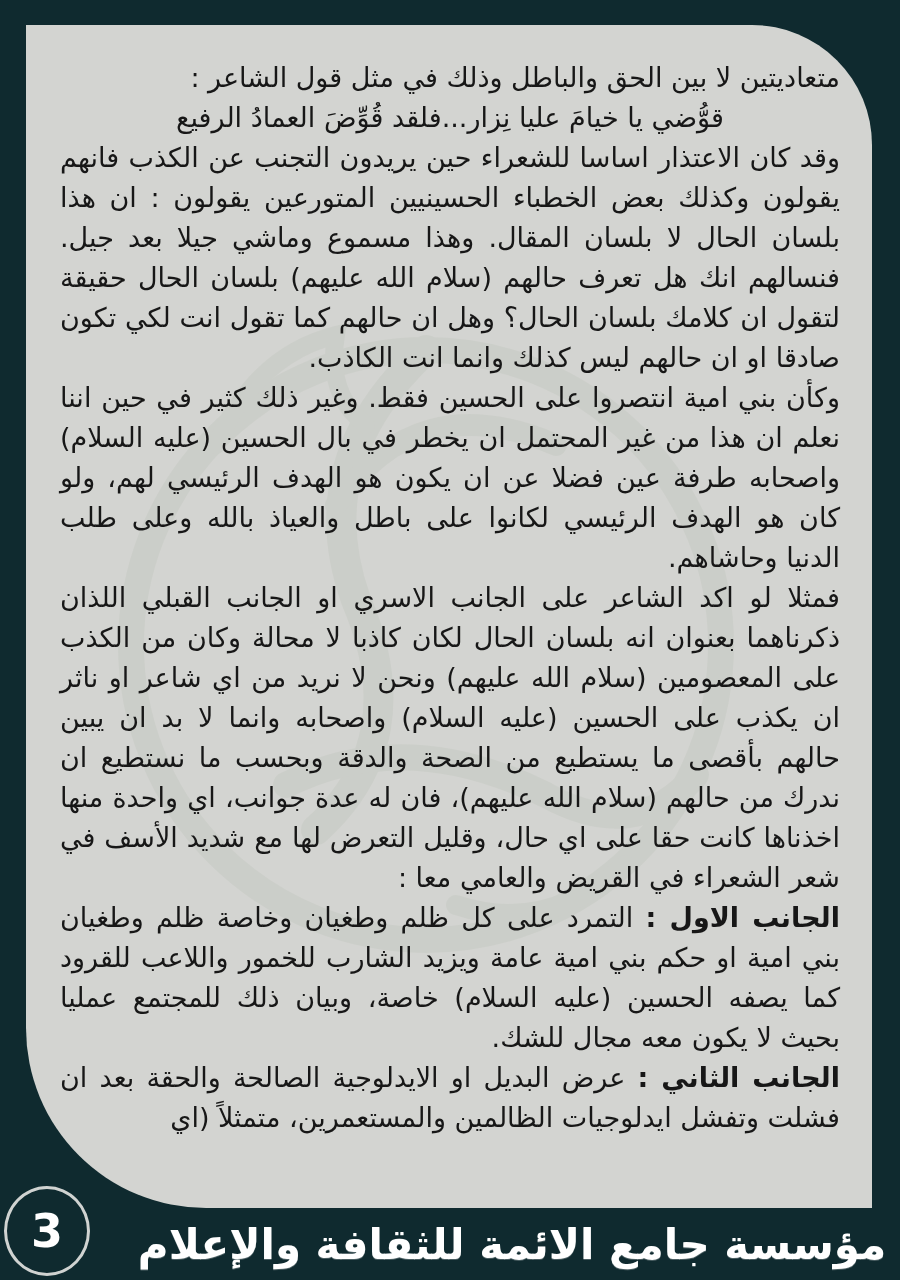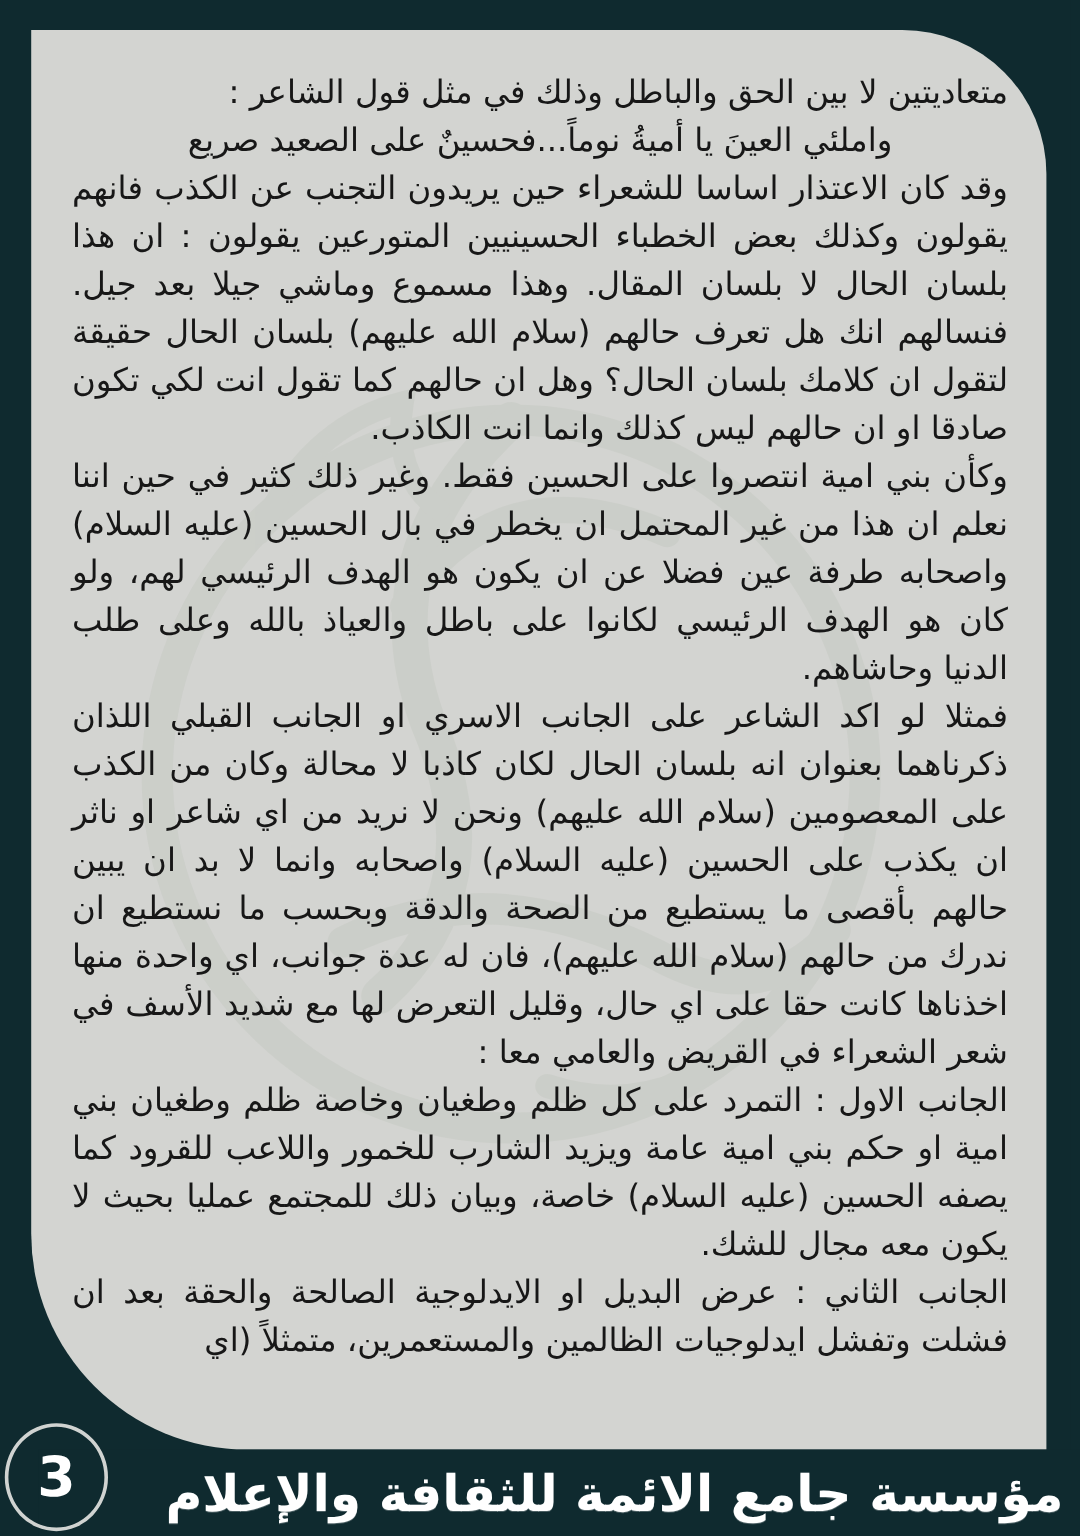--- a/index.html
+++ b/index.html
@@ -23,21 +23,21 @@
   .text-block{
     position:absolute;top:33px;right:32px;left:34px;bottom:28px;
     direction:rtl;
     text-align:justify;
     color:#171717;
     font-size:27px;
     line-height:40px;
   }
   .text-block p{margin:0;padding:0;}
   .verse{text-align:center;}
-  .lead{font-weight:normal;}
+  .lead{font-weight:bold;}
   .footer-bar{
     position:absolute;left:0;bottom:0;width:900px;height:72px;
     background:#0f2a2f;
     display:flex;align-items:center;justify-content:center;margin-left:32px;
   }
   .footer-title{
     color:#ffffff;
     font-size:42px;
     font-weight:bold;
     direction:rtl;
@@ -69,21 +69,21 @@
         <path d="M390 205 q-120 110 -70 250 q60 140 -40 230" stroke-width="30"></path>
         <path d="M250 640 q120 -60 260 10 q90 50 150 -20" stroke-width="26"></path>
         <path d="M300 360 q80 -120 220 -60" stroke-width="22"></path>
         <path d="M180 300 q40 -90 120 -110 q-10 60 30 90" stroke-width="18"></path>
         <path d="M420 760 q90 30 170 -40" stroke-width="20"></path>
       </g>
     </svg>
 
     <div class="text-block">
       <p>متعاديتين لا بين الحق والباطل وذلك في مثل قول الشاعر :</p>
-      <p class="verse">واملئي العينَ يا أميةُ نوماً...فحسينٌ على الصعيد صريع</p>
+      <p class="verse">قوُّضي يا خيامَ عليا نِزار...فلقد قُوِّضَ العمادُ الرفيع</p>
       <p>وقد كان الاعتذار اساسا للشعراء حين يريدون التجنب عن الكذب فانهم يقولون وكذلك بعض الخطباء الحسينيين المتورعين يقولون : ان هذا بلسان الحال لا بلسان المقال. وهذا مسموع وماشي جيلا بعد جيل. فنسالهم انك هل تعرف حالهم (سلام الله عليهم) بلسان الحال حقيقة لتقول ان كلامك بلسان الحال؟ وهل ان حالهم كما تقول انت لكي تكون صادقا او ان حالهم ليس كذلك وانما انت الكاذب.</p>
       <p>وكأن بني امية انتصروا على الحسين فقط. وغير ذلك كثير في حين اننا نعلم ان هذا من غير المحتمل ان يخطر في بال الحسين (عليه السلام) واصحابه طرفة عين فضلا عن ان يكون هو الهدف الرئيسي لهم، ولو كان هو الهدف الرئيسي لكانوا على باطل والعياذ بالله وعلى طلب الدنيا وحاشاهم.</p>
       <p>فمثلا لو اكد الشاعر على الجانب الاسري او الجانب القبلي اللذان ذكرناهما بعنوان انه بلسان الحال لكان كاذبا لا محالة وكان من الكذب على المعصومين (سلام الله عليهم) ونحن لا نريد من اي شاعر او ناثر ان يكذب على الحسين (عليه السلام) واصحابه وانما لا بد ان يبين حالهم بأقصى ما يستطيع من الصحة والدقة وبحسب ما نستطيع ان ندرك من حالهم (سلام الله عليهم)، فان له عدة جوانب، اي واحدة منها اخذناها كانت حقا على اي حال، وقليل التعرض لها مع شديد الأسف في شعر الشعراء في القريض والعامي معا :</p>
       <p><span class="lead">الجانب الاول :</span><span> التمرد على كل ظلم وطغيان وخاصة ظلم وطغيان بني امية او حكم بني امية عامة ويزيد الشارب للخمور واللاعب للقرود كما يصفه الحسين (عليه السلام) خاصة، وبيان ذلك للمجتمع عمليا بحيث لا يكون معه مجال للشك.</span></p>
       <p><span class="lead">الجانب الثاني :</span><span> عرض البديل او الايدلوجية الصالحة والحقة بعد ان فشلت وتفشل ايدلوجيات الظالمين والمستعمرين، متمثلاً (اي</span></p>
     </div>
   </div>
 
   <div class="footer-bar">
     <div class="footer-title">مؤسسة جامع الائمة للثقافة والإعلام</div>

